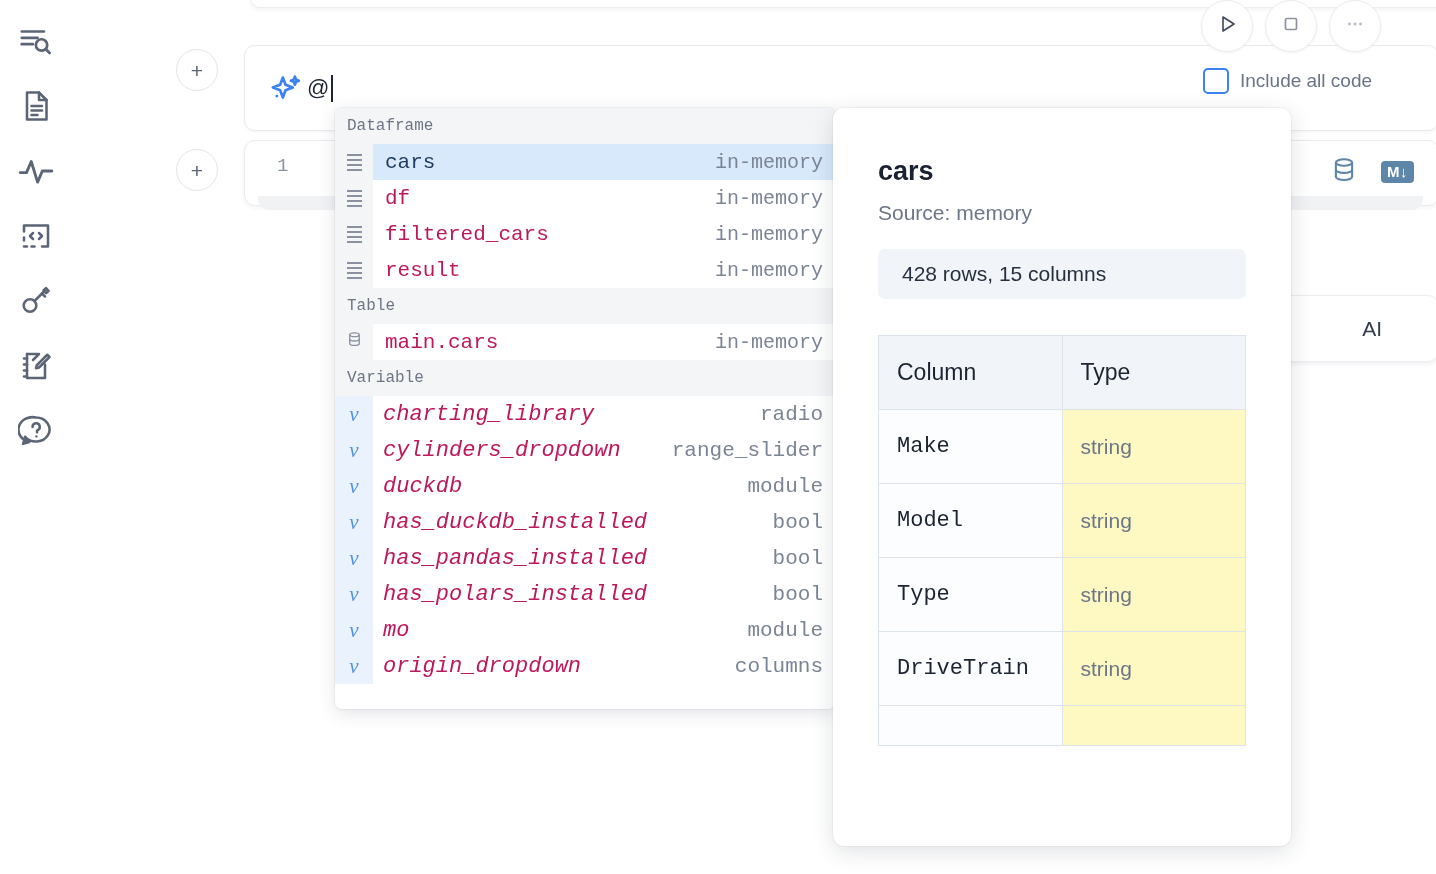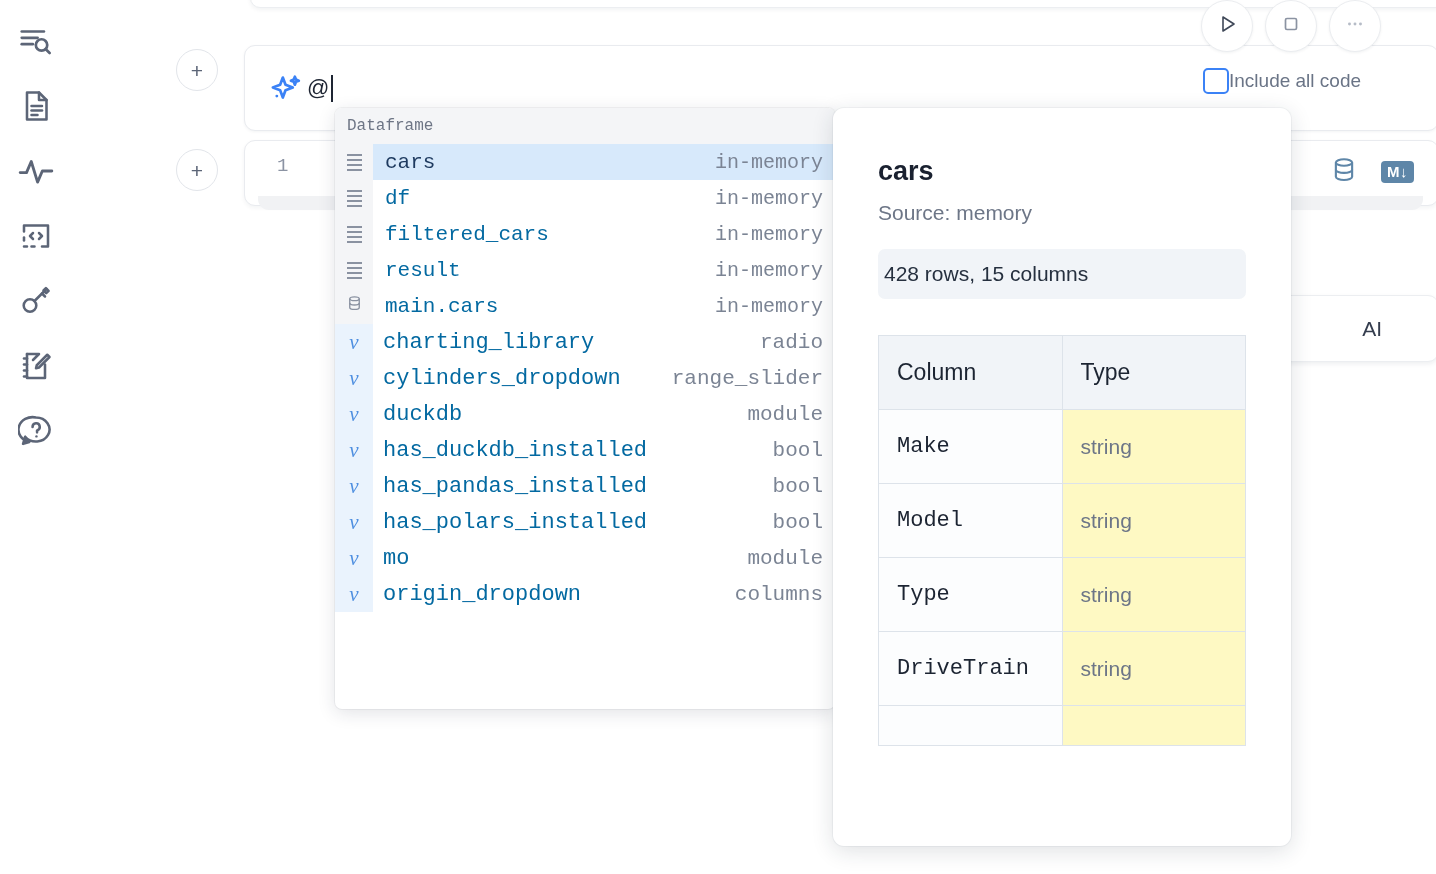--- a/index.html
+++ b/index.html
@@ -96,21 +96,21 @@
     width: 52px; height: 52px;
     border-radius: 50%;
     border: 1px solid #ebedf0;
     background: #fff;
     display: flex; align-items: center; justify-content: center;
     box-shadow: 0 1px 3px rgba(20,30,50,.06);
     cursor: pointer;
   }
   .include-row {
     position: absolute; left: 1131px; top: 68px;
-    display: flex; align-items: center; 
+    display: flex; align-items: center; gap: 11px;
     cursor: pointer;
   }
   .chk {
     width: 26px; height: 26px;
     border: 2px solid #3b82f6;
     border-radius: 5px;
     background: #fff;
   }
   .include-label {
     font-size: 19px;
@@ -203,31 +203,31 @@
   .ac-row .body {
     flex: 1 1 auto;
     display: flex; align-items: center; justify-content: space-between;
     padding: 0 12px 0 12px;
     height: 36px;
     min-width: 0;
   }
   .ac-row.sel .body { background: #d7e9fb; }
   .ac-name {
     font-size: 21px;
-    color: #0369a1;
+    color: #be185d;
     white-space: nowrap;
   }
   .ac-row.sel .ac-name { color: #1e3a5f; }
   .ac-type {
     font-size: 20px;
     color: #7b8494;
     white-space: nowrap;
   }
   .ac-row.var .body { padding-left: 10px; }
-  .ac-row.var .ac-name { font-size: 22px; }
+  .ac-row.var .ac-name { font-size: 22px; font-style: italic; }
   .ac-row.var .ac-type { font-size: 21px; }
   .var-glyph {
     color: #4f8fe0;
     font-style: italic;
     font-family: "Liberation Serif", serif;
     font-size: 21px;
   }
   .hamburger { display: flex; flex-direction: column; gap: 3px; }
   .hamburger i { display: block; width: 15px; height: 2px; background: #8a92a1; }
 
@@ -247,21 +247,21 @@
     margin: 0 0 14px 0;
   }
   .info-source {
     font-size: 21px;
     color: #6d7687;
     margin: 0 0 24px 0;
   }
   .info-stats {
     background: #f1f4f8;
     border-radius: 7px;
-    padding: 13px 6px;
+    padding: 13px 24px;
     font-size: 21px;
     color: #26303f;
     margin-bottom: 36px;
   }
   .info-table {
     width: 368px;
     border-collapse: collapse;
     table-layout: fixed;
   }
   .info-table th, .info-table td {
@@ -498,33 +498,35 @@
             <i></i>
             <i></i>
             <i></i>
           </span>
         </span>
         <span class="body">
           <span class="ac-name">result</span>
           <span class="ac-type">in-memory</span>
         </span>
       </div>
+      <div class="ac-section">Table</div>
       <div class="ac-row">
         <span class="gutter">
           <span><svg width="19" height="19" viewBox="0 0 24 24" fill="none" stroke="#8a92a1" stroke-width="1.7">
               <ellipse cx="12" cy="6" rx="6" ry="2.4"></ellipse>
               <path d="M6 6v11c0 1.33 2.69 2.4 6 2.4s6-1.07 6-2.4V6"></path>
               <path d="M6 11.5c0 1.33 2.69 2.4 6 2.4s6-1.07 6-2.4"></path>
             </svg></span>
         </span>
         <span class="body">
           <span class="ac-name">main.cars</span>
           <span class="ac-type">in-memory</span>
         </span>
       </div>
+      <div class="ac-section">Variable</div>
       <div class="ac-row var">
         <span class="gutter">
           <span class="var-glyph">v</span>
         </span>
         <span class="body">
           <span class="ac-name">charting_library</span>
           <span class="ac-type">radio</span>
         </span>
       </div>
       <div class="ac-row var">

